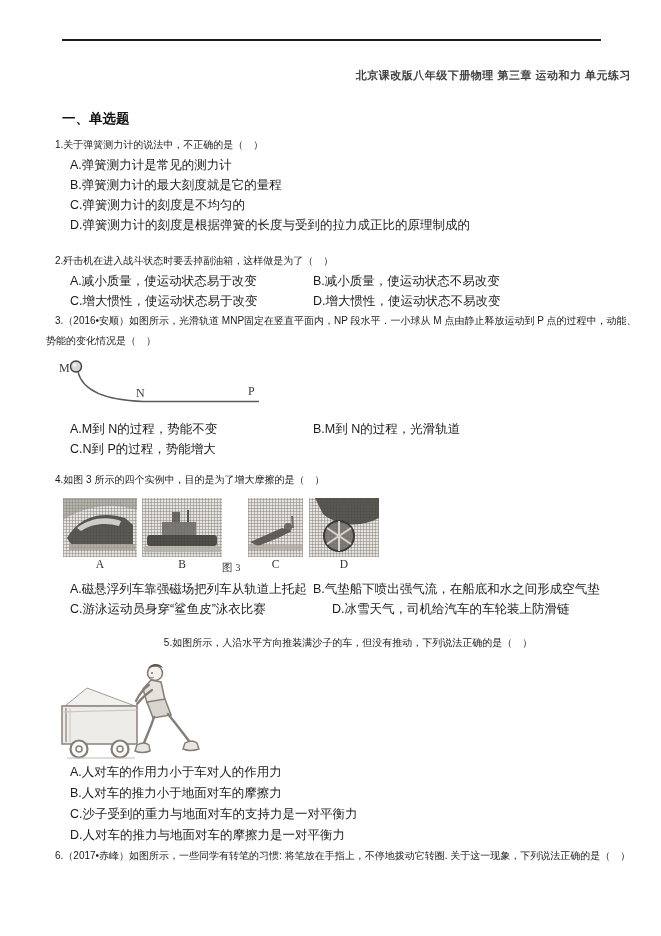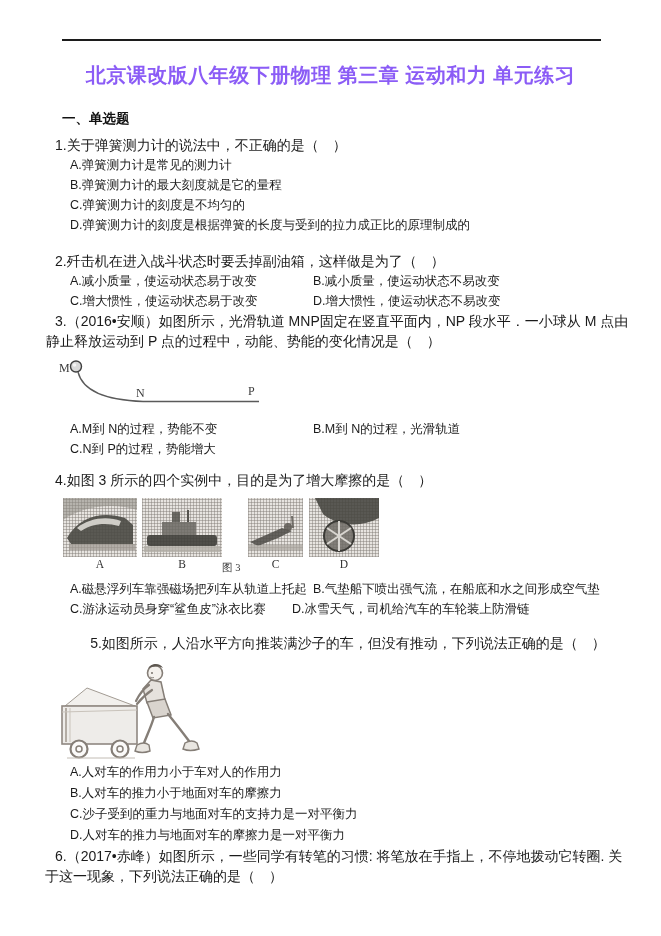--- a/index.html
+++ b/index.html
@@ -8,54 +8,54 @@
     font-family:"Liberation Sans","DejaVu Sans",sans-serif;
     color:#1b1b1b;
     -webkit-font-smoothing:none;
   }
   .page { position:relative; width:661px; height:936px; overflow:hidden; background:#fff; }
 
   .top-rule { border:none; border-top:2px solid #1c1c1c; margin:39px 60px 0 62px; }
 
   .doc-title {
     margin:24px 30px 0 30px;
-    text-align:center;
+    text-align:right;
     font-weight:bold;
-    font-size:20px;
+    font-size:11px;
     line-height:20px;
     letter-spacing:0.5px;
-    color:#8b5cf6;
+    color:#404040;
   }
   .section-heading {
     margin:24px 0 0 62px;
     font-weight:bold;
     font-size:13.5px;
     line-height:20px;
     color:#111;
   }
 
-  .stem { margin:0 20px 0 55px; font-size:14px; line-height:20px; }
+  .stem { margin:0 20px 0 55px; font-size:10px; line-height:20px; }
   .stem.mt6  { margin-top:6px; }
   .stem.mt4  { margin-top:16px; }
   .stem.mt2  { margin-top:11px; }
   .stem.mt1  { margin-top:14px;text-align:center; }
   .stem.hang { margin-left:46px; text-indent:9px; }
   .stem.hang6 { margin-left:45px; text-indent:10px; margin-right:28px; }
 
   .opts { margin:0 10px 0 70px; font-size:12.5px; line-height:20px; }
   .opts div { white-space:nowrap; }
   .opts.lh21 { line-height:21px; }
 
   .optrow {
     display:grid; grid-template-columns:243px auto;
     margin:0 6px 0 70px; font-size:12.5px; line-height:20px;
   }
   .optrow.mt12 { margin-top:12px; }
   .optrow.mt7  { margin-top:7px; }
-  .optrow.col222 { grid-template-columns:222px auto; }
+  .optrow.col222 { grid-template-columns:222px auto;gap:40px; }
   .optrow span { white-space:nowrap; }
 
   
   .track-fig { display:block; margin:6px 0 0 52px; }
   .fig-letter { font-family:"Liberation Serif","DejaVu Serif",serif; font-size:12px; fill:#3c3c3c; }
 
   
   .img-strip { position:relative; margin:8px 0 0 63px; height:74px; }
   .img-strip .cell { position:absolute; top:0; }
   .ht {

